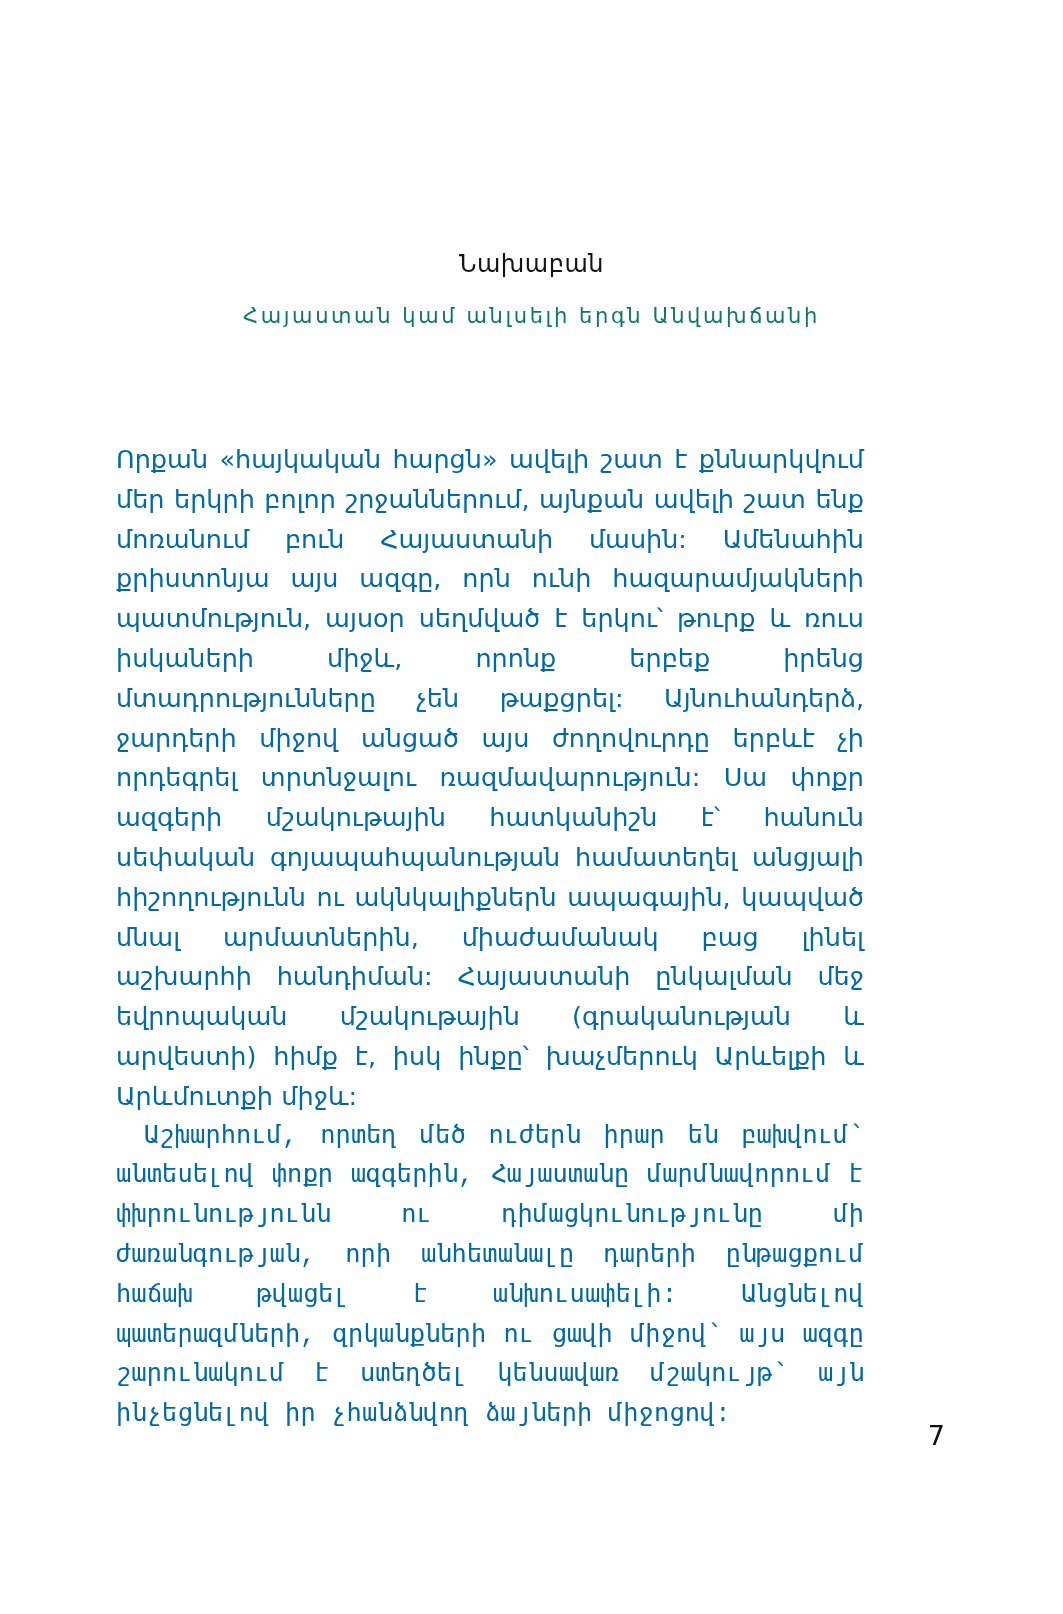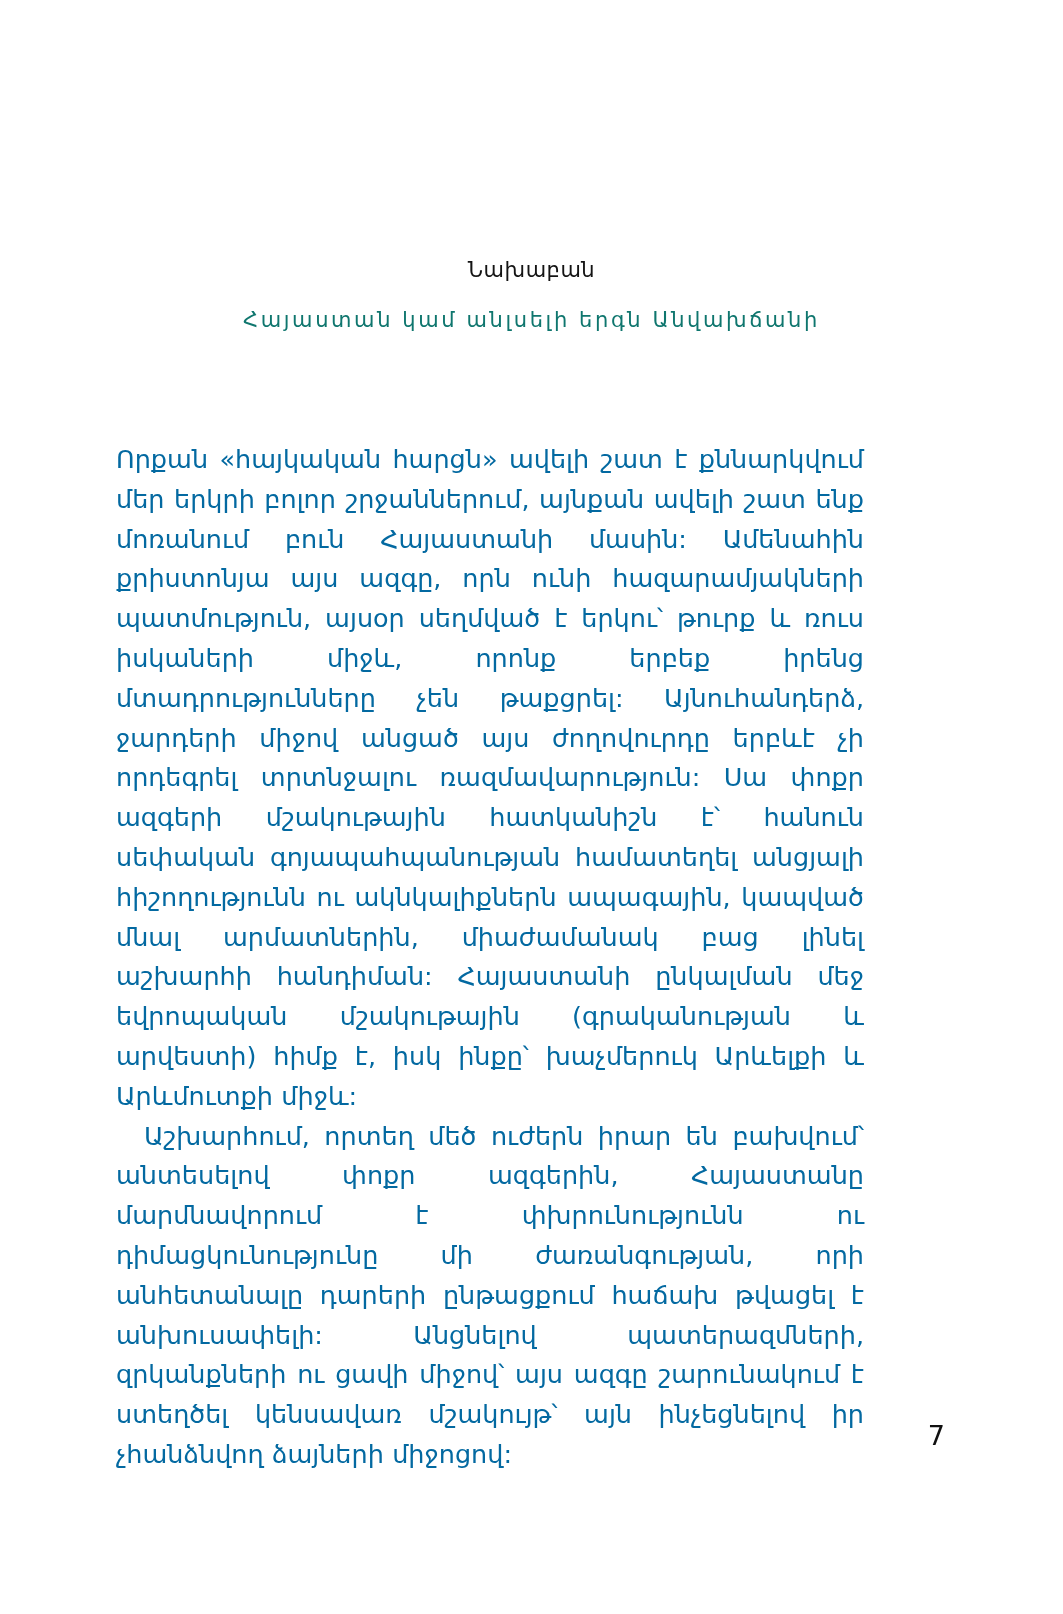--- a/index.html
+++ b/index.html
@@ -25,26 +25,26 @@
   
   .heading-block {
     position: absolute;
     left: 0;
     right: 0;
     top: 248px;
     text-align: center;
   }
   .chapter-title {
     font-family: "DejaVu Sans", sans-serif;
-    font-size: 21px;
+    font-size: 24px;
     font-weight: 400;
     line-height: 1.35;
     letter-spacing: 0.5px;
     color: #141414;
-    margin: 8px;
+    margin: 0;
   }
   .chapter-subtitle {
     font-family: "DejaVu Sans", sans-serif;
     font-size: 21px;
     font-weight: 400;
     line-height: 1.35;
     letter-spacing: 2.6px;
     color: #0f766e;
     margin: 22px 0 0 0;
     white-space: nowrap;
@@ -63,20 +63,21 @@
     line-height: 39.8px;
     color: #0369a1;
     margin: 0;
     text-align: justify;
     text-justify: inter-word;
     word-spacing: 0.2px;
     hyphens: manual;
   }
   .para + .para {
     text-indent: 28px;
+    font-family: Liberation Mono, monospace;
   }
 
   
   .folio {
     position: absolute;
     right: 118px;
     bottom: 165px;
     font-family: "DejaVu Sans", sans-serif;
     font-size: 27px;
     color: #101010;

